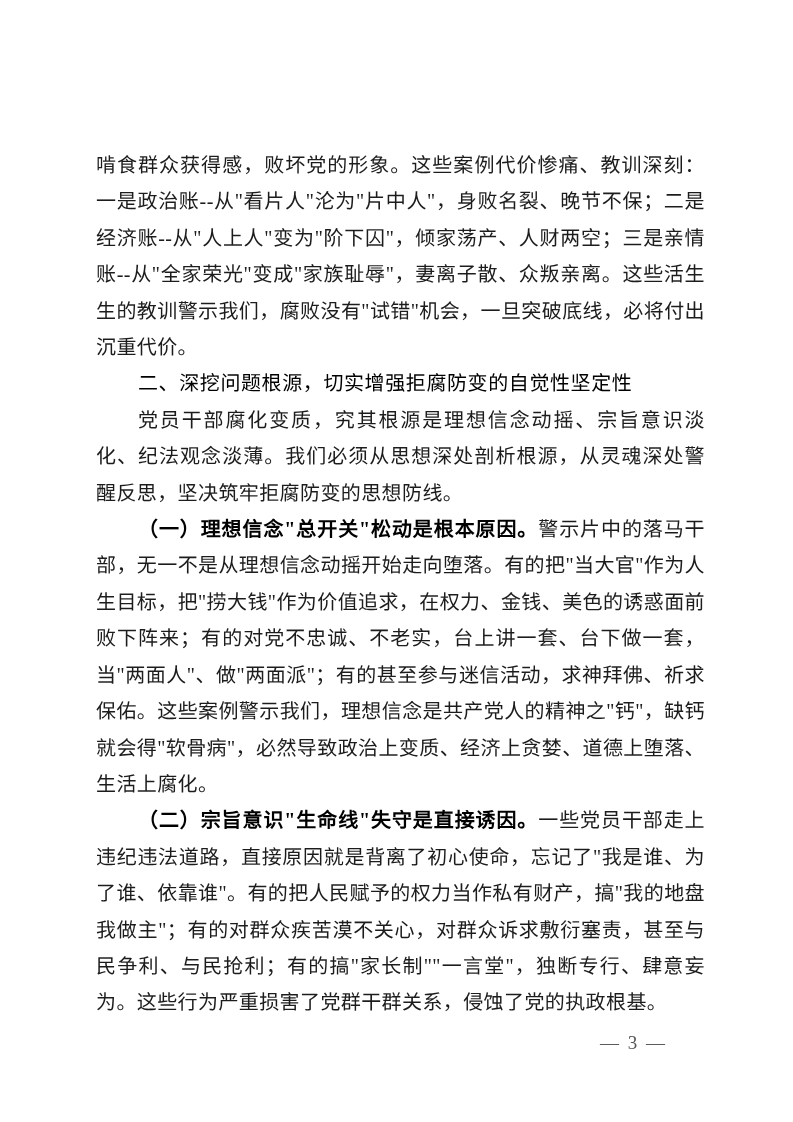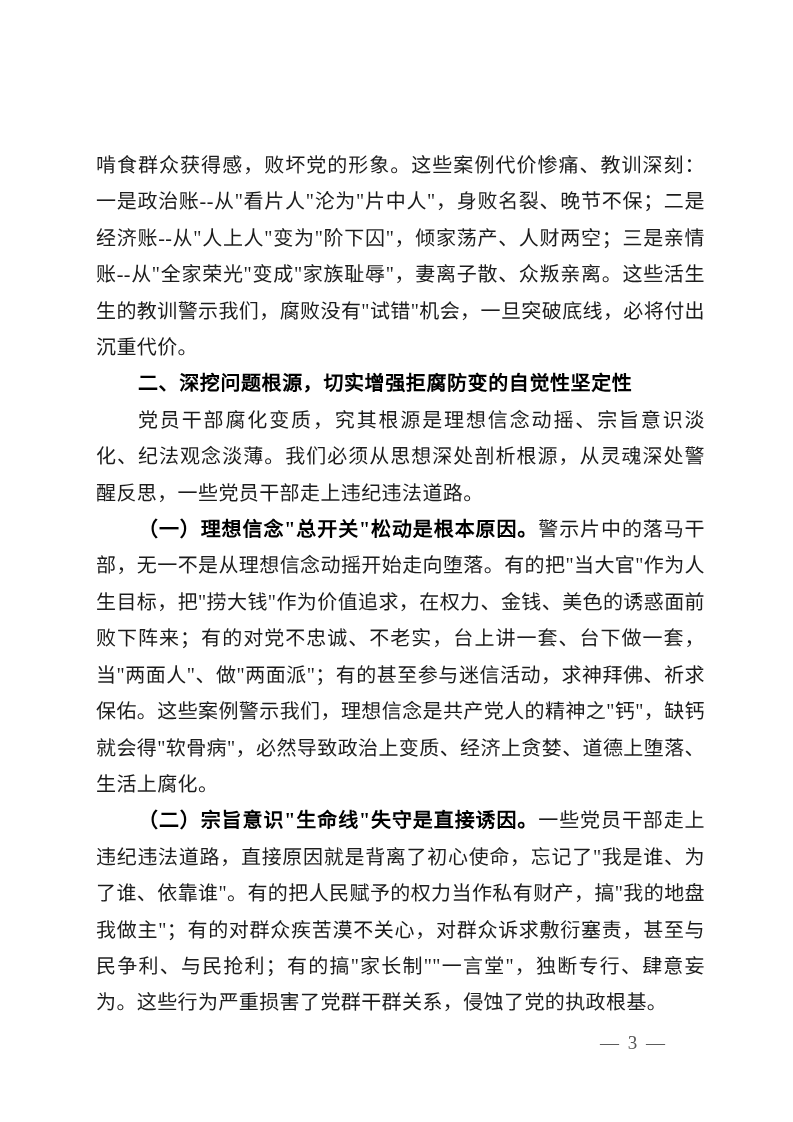--- a/index.html
+++ b/index.html
@@ -33,21 +33,21 @@
   .para.indent {
     text-indent: 42px;
   }
   .para .lead {
     font-weight: bold;
     color: #000000;
   }
   .section-heading {
     margin: 0;
     font-family: "Liberation Sans", "DejaVu Sans", sans-serif;
-    font-weight: bold;
+    font-weight: normal;
     font-size: 20px;
     line-height: 36.4px;
     text-indent: 42px;
     letter-spacing: 0.6px;
     color: #000000;
     text-align: left;
   }
   .page-footer {
     position: absolute;
     top: 1032px;
@@ -59,20 +59,20 @@
     font-family: "Liberation Serif", "DejaVu Serif", serif;
   }
 </style>
 </head>
 <body>
 
 <div class="page">
   <div class="text-block">
     <p class="para">啃食群众获得感，败坏党的形象。这些案例代价惨痛、教训深刻：一是政治账--从"看片人"沦为"片中人"，身败名裂、晚节不保；二是经济账--从"人上人"变为"阶下囚"，倾家荡产、人财两空；三是亲情账--从"全家荣光"变成"家族耻辱"，妻离子散、众叛亲离。这些活生生的教训警示我们，腐败没有"试错"机会，一旦突破底线，必将付出沉重代价。</p>
     <h2 class="section-heading">二、深挖问题根源，切实增强拒腐防变的自觉性坚定性</h2>
-    <p class="para indent">党员干部腐化变质，究其根源是理想信念动摇、宗旨意识淡化、纪法观念淡薄。我们必须从思想深处剖析根源，从灵魂深处警醒反思，一些党员干部走上违纪违法道路。</p>
+    <p class="para indent">党员干部腐化变质，究其根源是理想信念动摇、宗旨意识淡化、纪法观念淡薄。我们必须从思想深处剖析根源，从灵魂深处警醒反思，坚决筑牢拒腐防变的思想防线。</p>
     <p class="para indent"><span class="lead">（一）理想信念"总开关"松动是根本原因。</span><span>警示片中的落马干部，无一不是从理想信念动摇开始走向堕落。有的把"当大官"作为人生目标，把"捞大钱"作为价值追求，在权力、金钱、美色的诱惑面前败下阵来；有的对党不忠诚、不老实，台上讲一套、台下做一套，当"两面人"、做"两面派"；有的甚至参与迷信活动，求神拜佛、祈求保佑。这些案例警示我们，理想信念是共产党人的精神之"钙"，缺钙就会得"软骨病"，必然导致政治上变质、经济上贪婪、道德上堕落、生活上腐化。</span></p>
     <p class="para indent"><span class="lead">（二）宗旨意识"生命线"失守是直接诱因。</span><span>一些党员干部走上违纪违法道路，直接原因就是背离了初心使命，忘记了"我是谁、为了谁、依靠谁"。有的把人民赋予的权力当作私有财产，搞"我的地盘我做主"；有的对群众疾苦漠不关心，对群众诉求敷衍塞责，甚至与民争利、与民抢利；有的搞"家长制""一言堂"，独断专行、肆意妄为。这些行为严重损害了党群干群关系，侵蚀了党的执政根基。</span></p>
   </div>
   <div class="page-footer">
     <span>— 3 —</span>
   </div>
 </div>
 
 </body></html>

